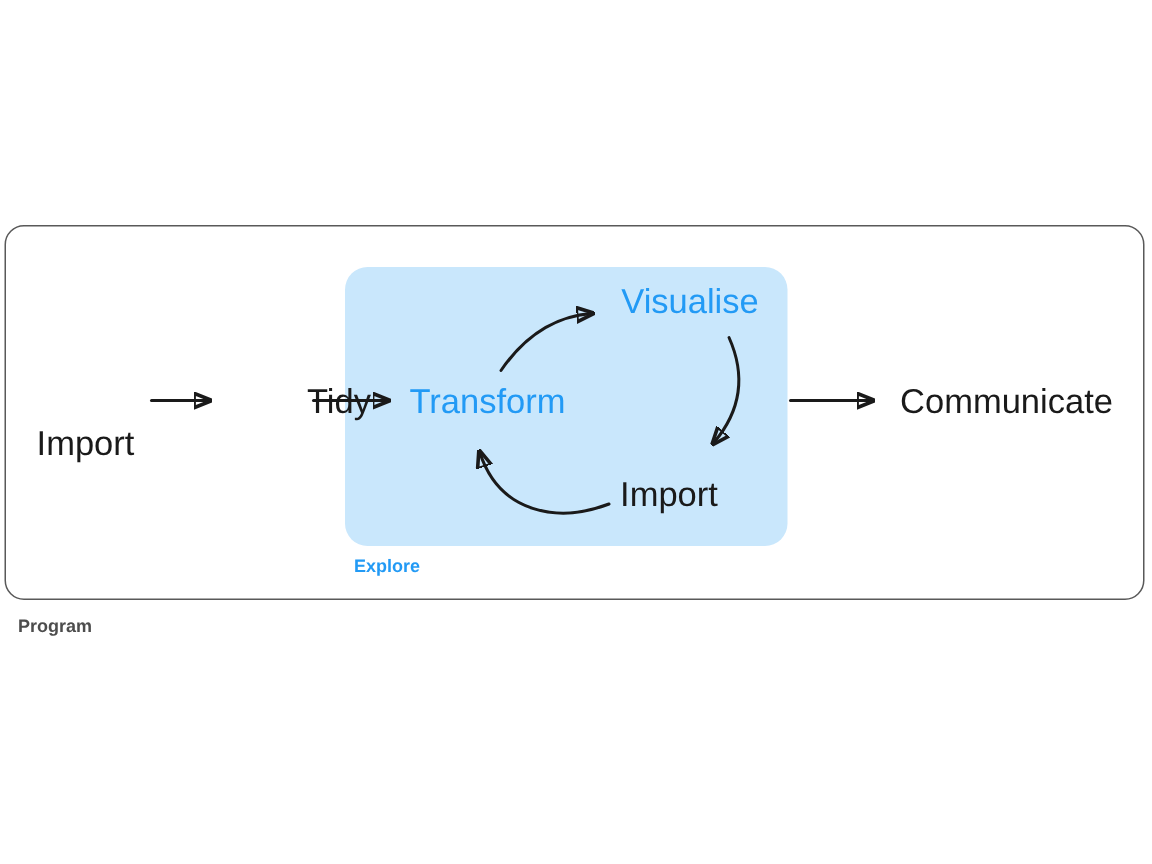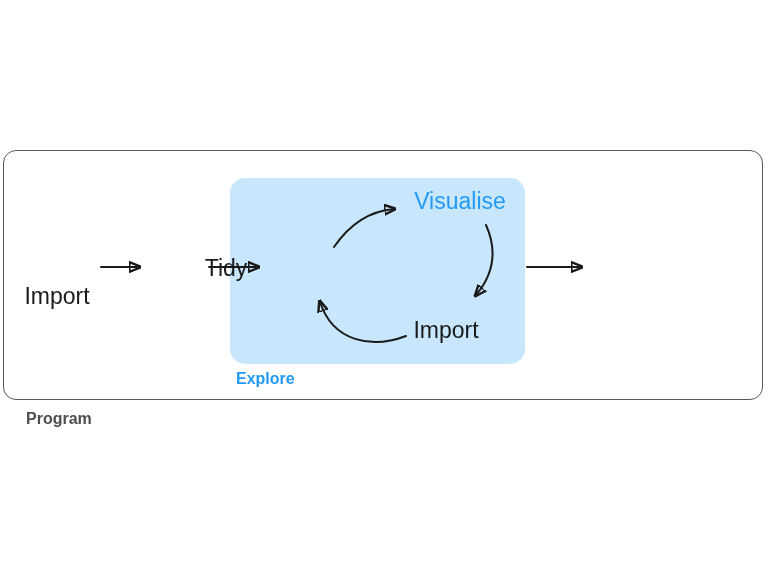--- a/index.html
+++ b/index.html
@@ -53,31 +53,31 @@
   }
   .node.blue{color:var(--accent-blue);}
   .node-import{left:57px;top:268px;margin-top:28px;}
   .node-tidy{left:178px;top:268px;margin-left:48px;}
   .node-transform{left:325px;top:268px;}
   .node-visualise{left:460px;top:201px;}
   .node-model{left:446px;top:330px;}
   .node-communicate{left:671px;top:268px;}
   .region-label{
     position:absolute;
-    font-size:16px;
+    font-size:12px;
     font-weight:bold;
     line-height:1;
     white-space:nowrap;
   }
   .explore-label{
     left:236px;top:371px;
     color:var(--accent-blue);
   }
   .program-label{
-    left:26px;top:411px;
+    left:12px;top:411px;
     color:var(--program-label);
   }
 </style>
 </head>
 <body>
 
 <div class="canvas">
 
   <div class="program-box"></div>
   <div class="explore-box"></div>
@@ -91,19 +91,21 @@
     <path d="M 101 267 H 139" marker-end="url(#ah)"></path>
     <path d="M 209 267 H 258" marker-end="url(#ah)"></path>
     <path d="M 334 247 Q 358 212 394 209" marker-end="url(#ah)"></path>
     <path d="M 486 225 Q 503 263 476 295" marker-end="url(#ah)"></path>
     <path d="M 406 336 C 372 349 333 342 320 302" marker-end="url(#ah)"></path>
     <path d="M 527 267 H 581" marker-end="url(#ah)"></path>
   </svg>
 
   <div class="node node-import">Import</div>
   <div class="node node-tidy">Tidy</div>
+  <div class="node blue node-transform">Transform</div>
   <div class="node blue node-visualise">Visualise</div>
   <div class="node node-model">Import</div>
+  <div class="node node-communicate">Communicate</div>
 
   <div class="region-label explore-label">Explore</div>
   <div class="region-label program-label">Program</div>
 
 </div>
 
 </body></html>

